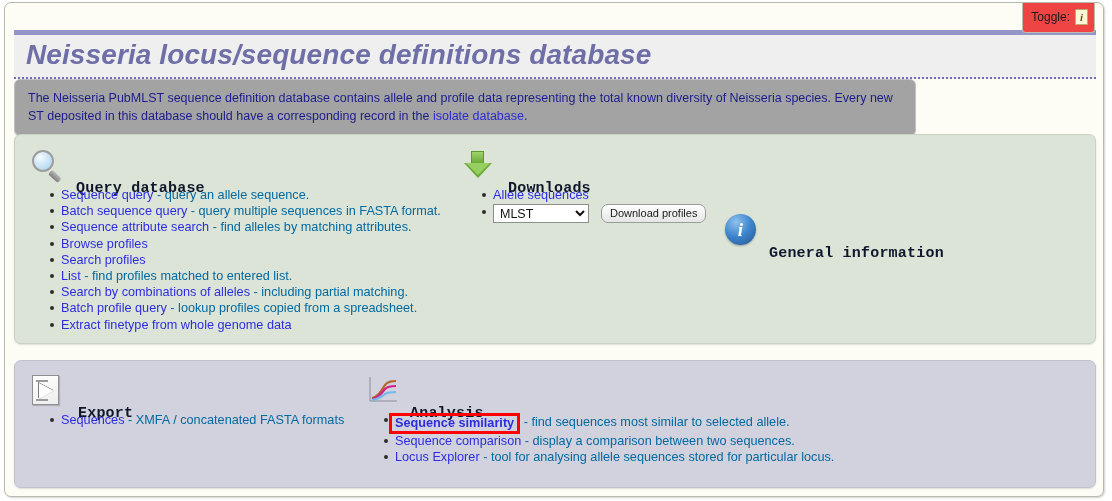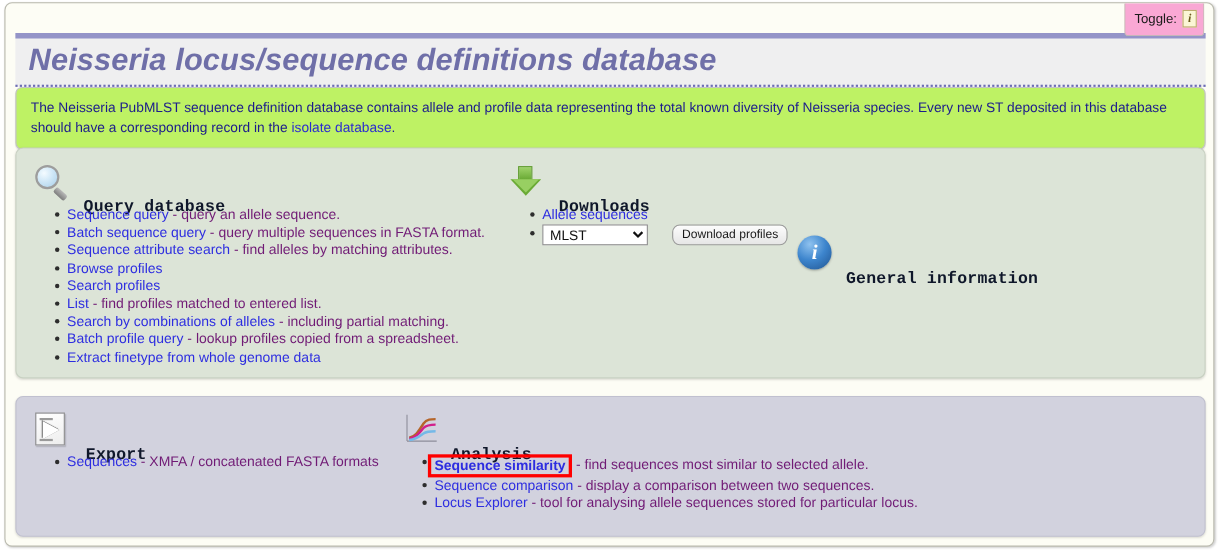--- a/index.html
+++ b/index.html
@@ -33,21 +33,21 @@
 
   
   #toggle-strip {
     position: absolute;
     right: 8px;
     top: 0px;
     height: 24px;
     display: flex;
     align-items: center;
     gap: 5px;
-    background: #f9a8d4;
+    background: #ef4444;
     border: 1px solid #bdbdb0;
     border-top: none;
     border-radius: 0 0 4px 4px;
     padding: 2px 6px 3px 8px;
     z-index: 5;
   }
   #toggle-strip .tlabel {
     font-size: 12px;
     color: #1b1b1b;
     font-family: "Liberation Sans", sans-serif;
@@ -87,23 +87,23 @@
     font-size: 28px;
     letter-spacing: 0.1px;
     color: #6f6fa8;
   }
 
   
   #intro-box {
     position: absolute;
     left: 9px;
     top: 76px;
-    width: 1082px;
-    box-sizing: border-box;
-    background: #bef264;
+    width: 902px;
+    box-sizing: border-box;
+    background: #a3a3a3;
     border: 1px solid #c2c2c2;
     border-radius: 6px;
     padding: 9px 13px 10px 13px;
     box-shadow: 0 1px 1px rgba(0,0,0,0.10);
   }
   #intro-box p {
     margin: 0;
     font-size: 12.5px;
     line-height: 18px;
     color: #1c1c8c;
@@ -172,21 +172,21 @@
     top: 6px;
     width: 4px;
     height: 4px;
     border-radius: 50%;
     background: #2d2d2d;
   }
   a.lnk {
     color: #2d2de0;
     text-decoration: none;
   }
-  .plain { color: #701a75; }
+  .plain { color: #0369a1; }
 
   
   .hl-red {
     display: inline-block;
     border: 3px solid #ff0000;
     padding: 0px 3px 1px 3px;
     margin-left: -6px;
     line-height: 14px;
     position: relative;
     top: 1px;
@@ -314,21 +314,21 @@
     filter: drop-shadow(0.6px 0.6px 0 #7c7c7c) drop-shadow(-0.6px -0.6px 0 #7c7c7c);
   }
 
   
   .ico-chart { width: 34px; height: 32px; }
 
   
   .dl-row {
     display: flex;
     align-items: center;
-    gap: 22px;
+    gap: 12px;
     margin-top: 1px;
   }
   select.dl-select {
     width: 96px;
     height: 19px;
     font-family: "Liberation Sans", sans-serif;
     font-size: 12.5px;
     padding: 0 2px;
     background: #ffffff;
     border: 1px solid #8d8d8d;

